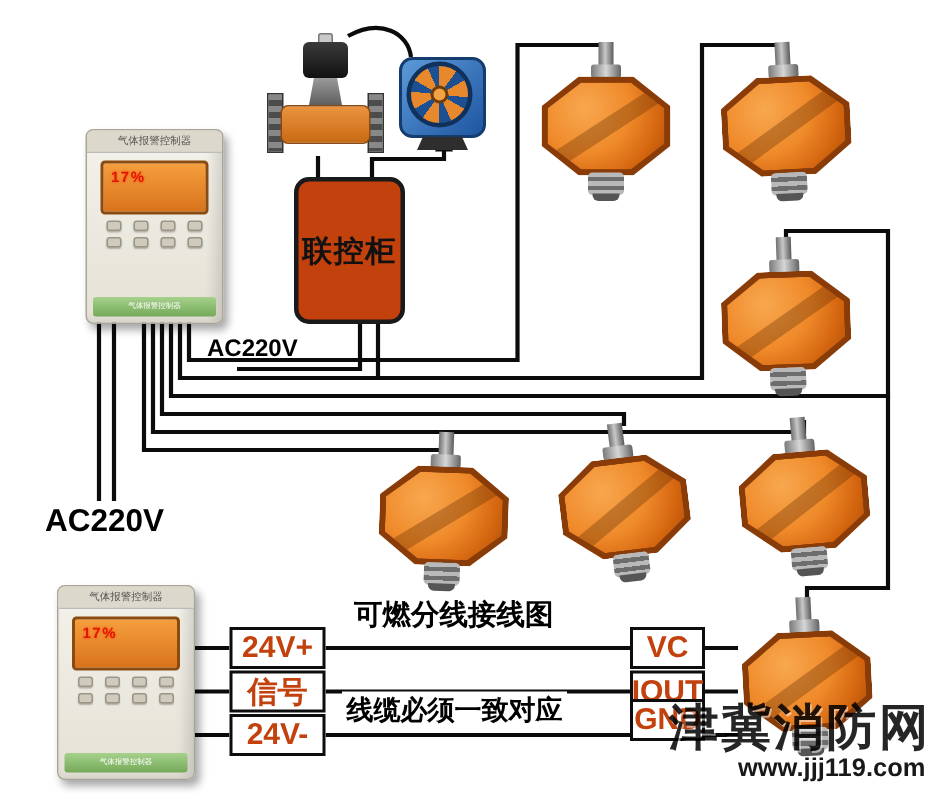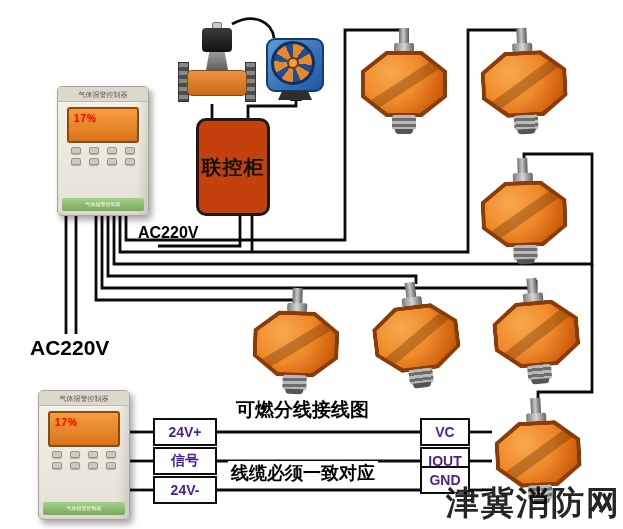--- a/index.html
+++ b/index.html
@@ -69,21 +69,21 @@
     background:linear-gradient(135deg,#5b9ad8,#1e55a0); border:2px solid #143c6e; }
   .fan-blades { position:absolute; left:5px; top:3px; width:44px; height:44px; border-radius:50%;
     border:3px solid #0f315c; background:repeating-conic-gradient(#e8882c 0 36deg,#1d4f93 36deg 60deg); }
   .fan-hub { position:absolute; left:21px; top:19px; width:12px; height:12px; border-radius:50%;
     background:#f2a243; border:2px solid #6e3c0a; }
   .fan-base { position:absolute; left:12px; bottom:0; width:34px; height:9px; background:#2e2e2e;
     clip-path:polygon(12% 0,88% 0,100% 100%,0 100%); }
 
   
   .tbox { position:absolute; z-index:2; background:#fff; border:2.5px solid #0d0d0d;
-    display:flex; align-items:center; justify-content:center; font-weight:bold; font-size:14px; color:#4c1d95; }
+    display:flex; align-items:center; justify-content:center; font-weight:bold; font-size:20px; color:#c2410c; }
   .lbl { position:absolute; z-index:2; font-weight:bold; color:#000; white-space:nowrap; }
   .ac1 { left:138px; top:224px; font-size:16px; }
   .ac2 { left:30px; top:336px; font-size:21px; }
   .caption { left:236px; top:397px; font-size:19px; }
   .note { left:228px; top:461px; font-size:18px; background:#fff; padding:0 3px; }
 
   
   .wm { position:absolute; right:2px; bottom:8px; z-index:3; text-align:right;
     color:#000000; line-height:1.08; }
   .wm-name { font-size:33px; font-weight:bold; letter-spacing:2px; opacity:.85;
@@ -272,15 +272,16 @@
   <div class="tbox" style="left:153px;top:418px;width:64px;height:28px">24V+</div>
   <div class="tbox" style="left:153px;top:447px;width:64px;height:28px">信号</div>
   <div class="tbox" style="left:153px;top:476px;width:64px;height:28px">24V-</div>
 
   <div class="tbox" style="left:420px;top:447px;width:50px;height:28px">IOUT</div>
   <div class="tbox" style="left:420px;top:418px;width:50px;height:28px">VC</div>
   <div class="tbox" style="left:420px;top:466px;width:50px;height:28px">GND</div>
 
   <div class="wm">
     <div class="wm-name">津冀消防网</div>
+    <div class="wm-url">www.jjj119.com</div>
   </div>
 
 </div>
 
 </body></html>

